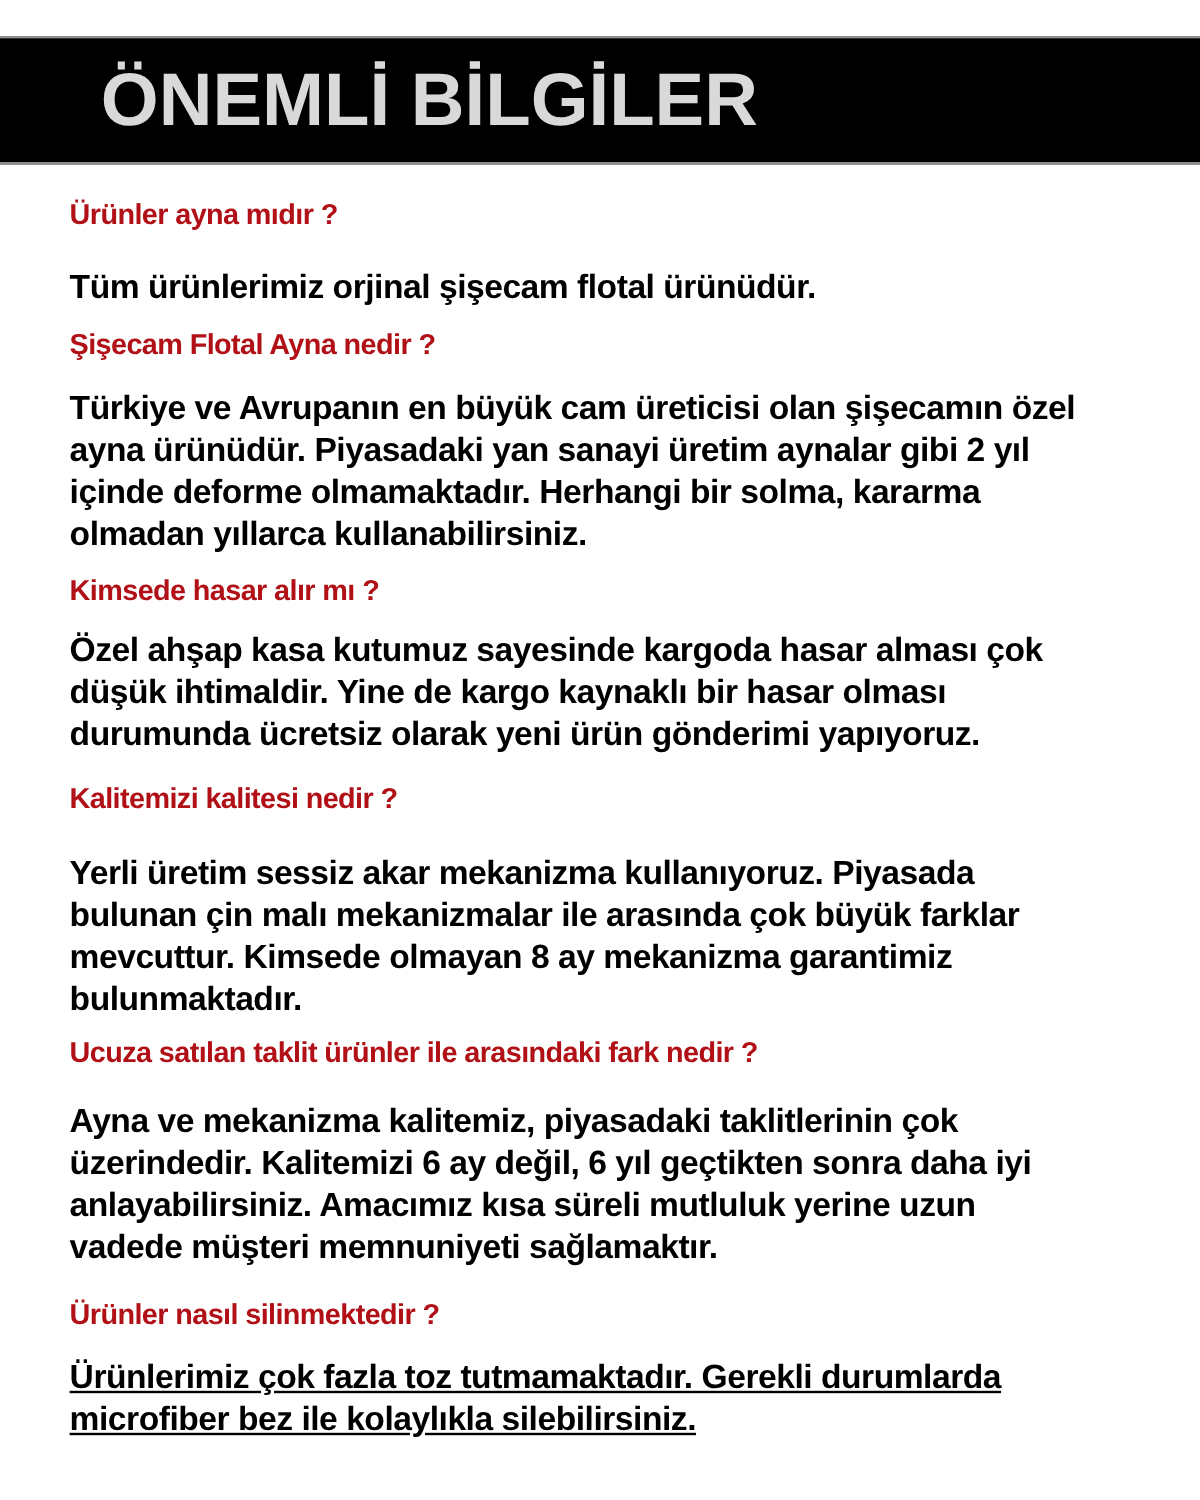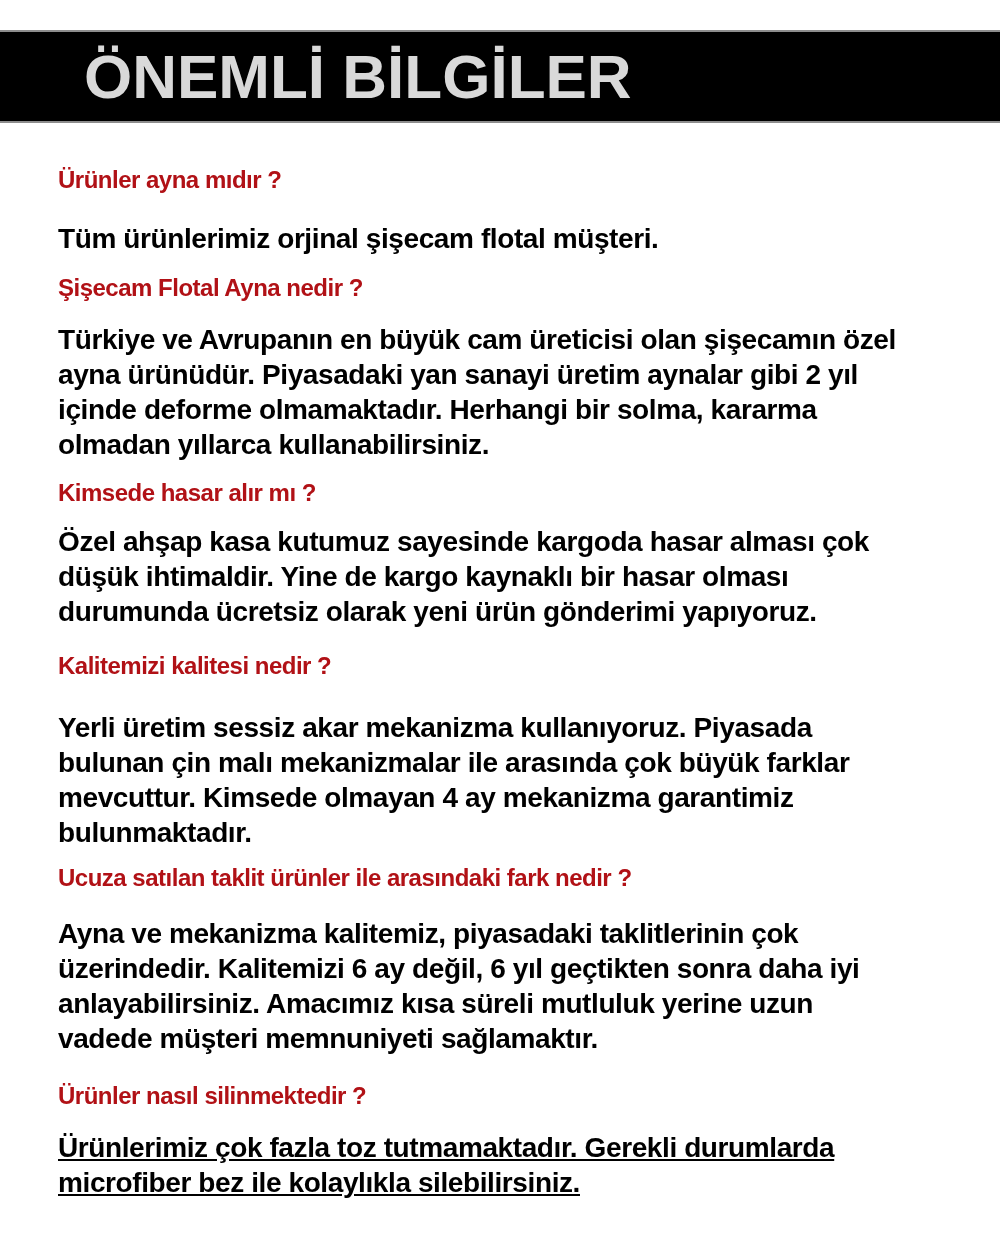--- a/index.html
+++ b/index.html
@@ -15,21 +15,21 @@
     overflow: hidden;
     font-family: "Liberation Sans", "DejaVu Sans", sans-serif;
     font-weight: bold;
   }
   
   .header-bar {
     position: absolute;
     left: 0;
     top: 30px;
     width: 1000px;
-    height: 93px;
+    height: 107px;
     background: var(--bar_black, #000);
     border-top: 2px solid #8d8d8d;
     border-bottom: 2px solid #8d8d8d;
     box-sizing: border-box;
     display: flex;
     align-items: center;
   }
   .header-title {
     margin: 0;
     padding-left: 84px;
@@ -80,21 +80,21 @@
 <body>
 
 <div class="page">
 
   <header class="header-bar">
     <h1 class="header-title">ÖNEMLİ BİLGİLER</h1>
   </header>
 
   <section>
     <h2 class="hd h-0">Ürünler ayna mıdır ?</h2>
-    <p class="bd p-0">Tüm ürünlerimiz orjinal şişecam flotal müşteri.</p>
+    <p class="bd p-0">Tüm ürünlerimiz orjinal şişecam flotal ürünüdür.</p>
   </section>
 
   <section>
     <h2 class="hd h-1">Şişecam Flotal Ayna nedir ?</h2>
     <p class="bd p-1">Türkiye ve Avrupanın en büyük cam üreticisi olan şişecamın özel
 ayna ürünüdür. Piyasadaki yan sanayi üretim aynalar gibi 2 yıl
 içinde deforme olmamaktadır. Herhangi bir solma, kararma
 olmadan yıllarca kullanabilirsiniz.</p>
   </section>
 
@@ -102,21 +102,21 @@
     <h2 class="hd h-2">Kimsede hasar alır mı ?</h2>
     <p class="bd p-2">Özel ahşap kasa kutumuz sayesinde kargoda hasar alması çok
 düşük ihtimaldir. Yine de kargo kaynaklı bir hasar olması
 durumunda ücretsiz olarak yeni ürün gönderimi yapıyoruz.</p>
   </section>
 
   <section>
     <h2 class="hd h-3">Kalitemizi kalitesi nedir ?</h2>
     <p class="bd p-3">Yerli üretim sessiz akar mekanizma kullanıyoruz. Piyasada
 bulunan çin malı mekanizmalar ile arasında çok büyük farklar
-mevcuttur. Kimsede olmayan 4 ay mekanizma garantimiz
+mevcuttur. Kimsede olmayan 8 ay mekanizma garantimiz
 bulunmaktadır.</p>
   </section>
 
   <section>
     <h2 class="hd h-4">Ucuza satılan taklit ürünler ile arasındaki fark nedir ?</h2>
     <p class="bd p-4">Ayna ve mekanizma kalitemiz, piyasadaki taklitlerinin çok
 üzerindedir. Kalitemizi 6 ay değil, 6 yıl geçtikten sonra daha iyi
 anlayabilirsiniz. Amacımız kısa süreli mutluluk yerine uzun
 vadede müşteri memnuniyeti sağlamaktır.</p>
   </section>

